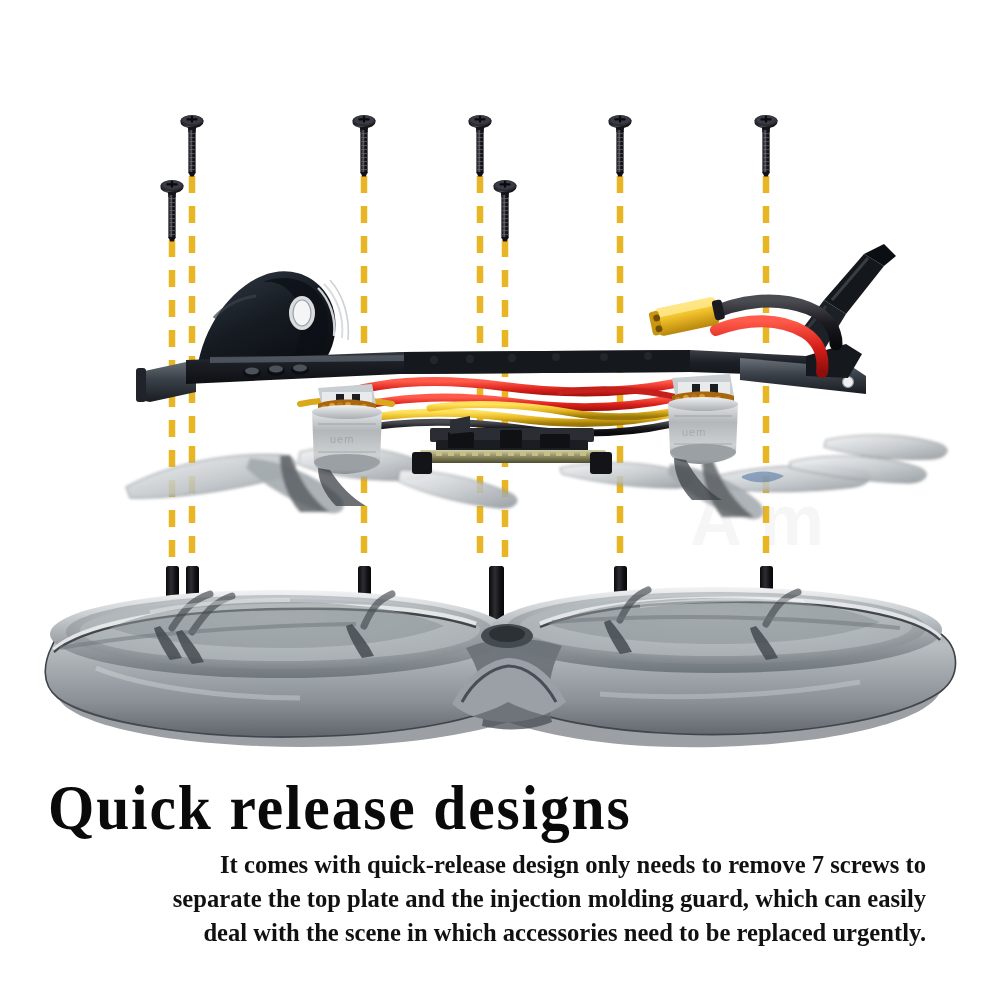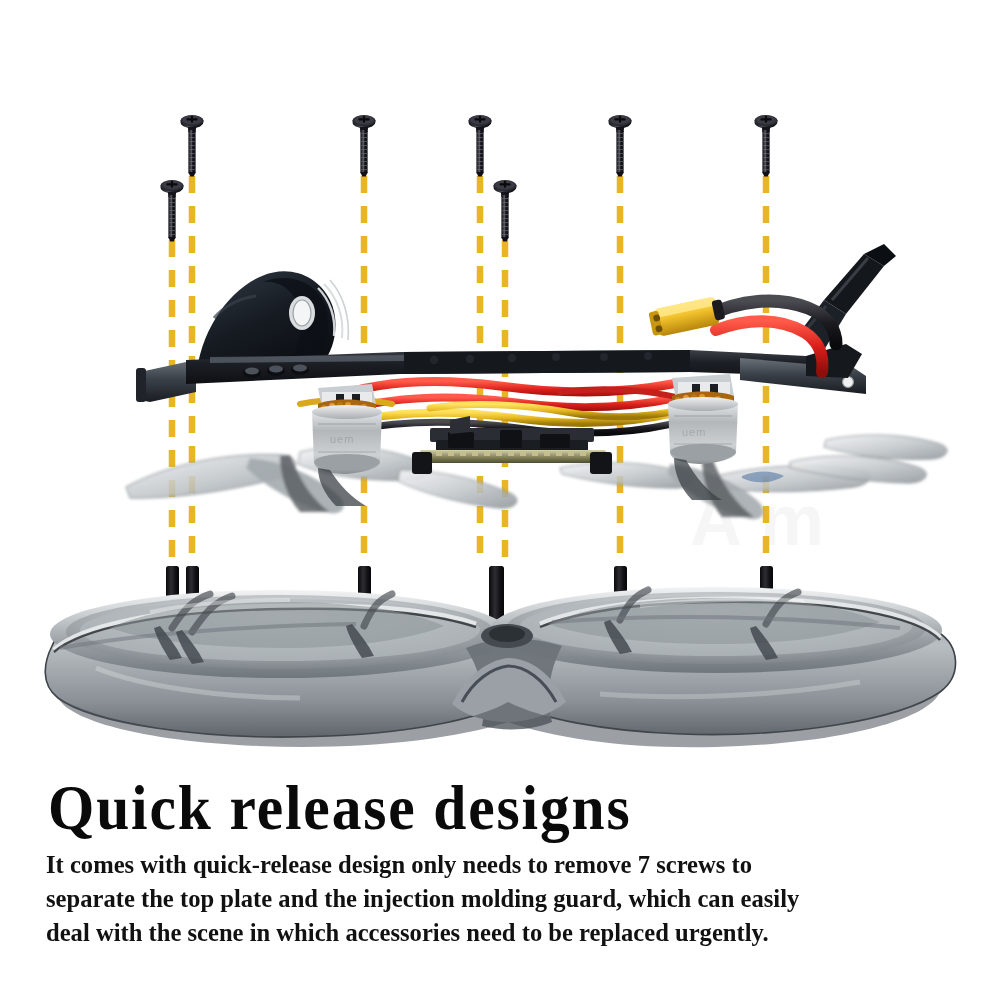--- a/index.html
+++ b/index.html
@@ -9,21 +9,21 @@
     font-family:"Liberation Serif", serif;
     background:#ffffff;
   }
   #stage{position:relative;width:1000px;height:1000px;background:#fff;}
 
   
   #illustration{position:absolute;left:0;top:0;width:1000px;height:770px;}
   #illo-svg{position:absolute;left:0;top:0;}
 
   
-  #caption{position:absolute;left:0;top:772px;width:1000px;height:228px;}
+  #caption{position:absolute;left:0;top:772px;width:1000px;height:228px;text-align:right;}
   #headline{
     position:absolute;left:48px;top:4px;
     font-family:"Liberation Serif", serif;
     font-weight:bold;
     font-size:64px;
     line-height:64px;
     letter-spacing:2.0px;
     color:#0a0a0a;
     transform:scaleX(0.93);
     transform-origin:left top;

